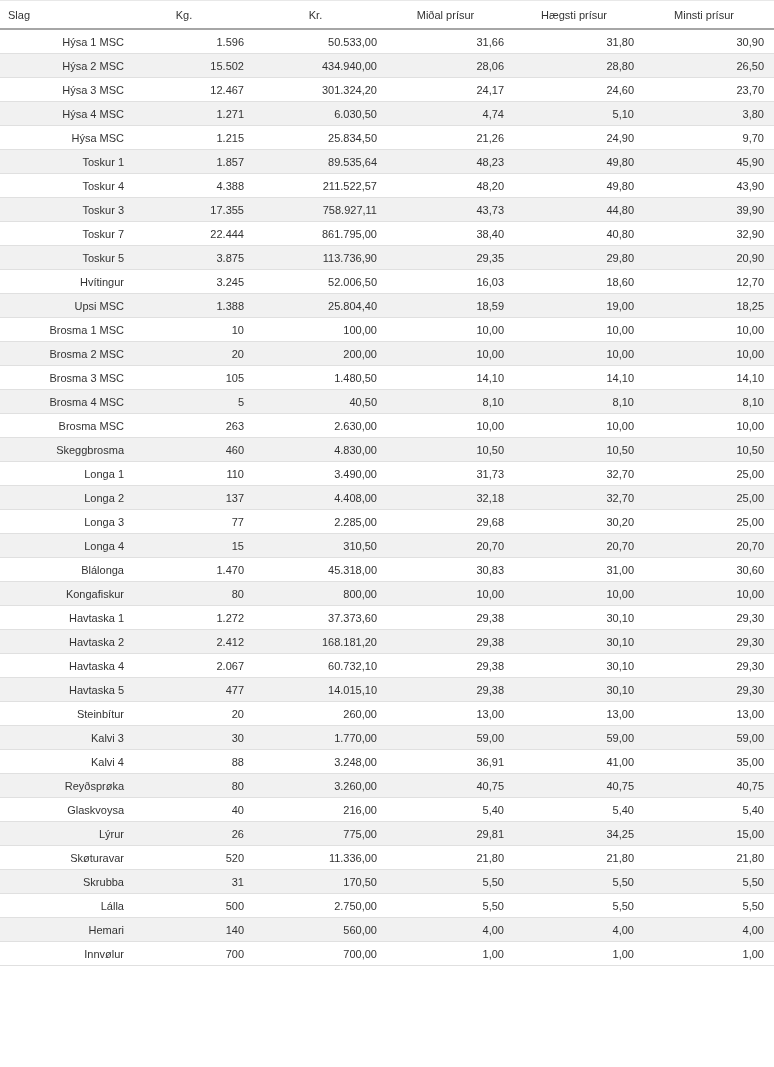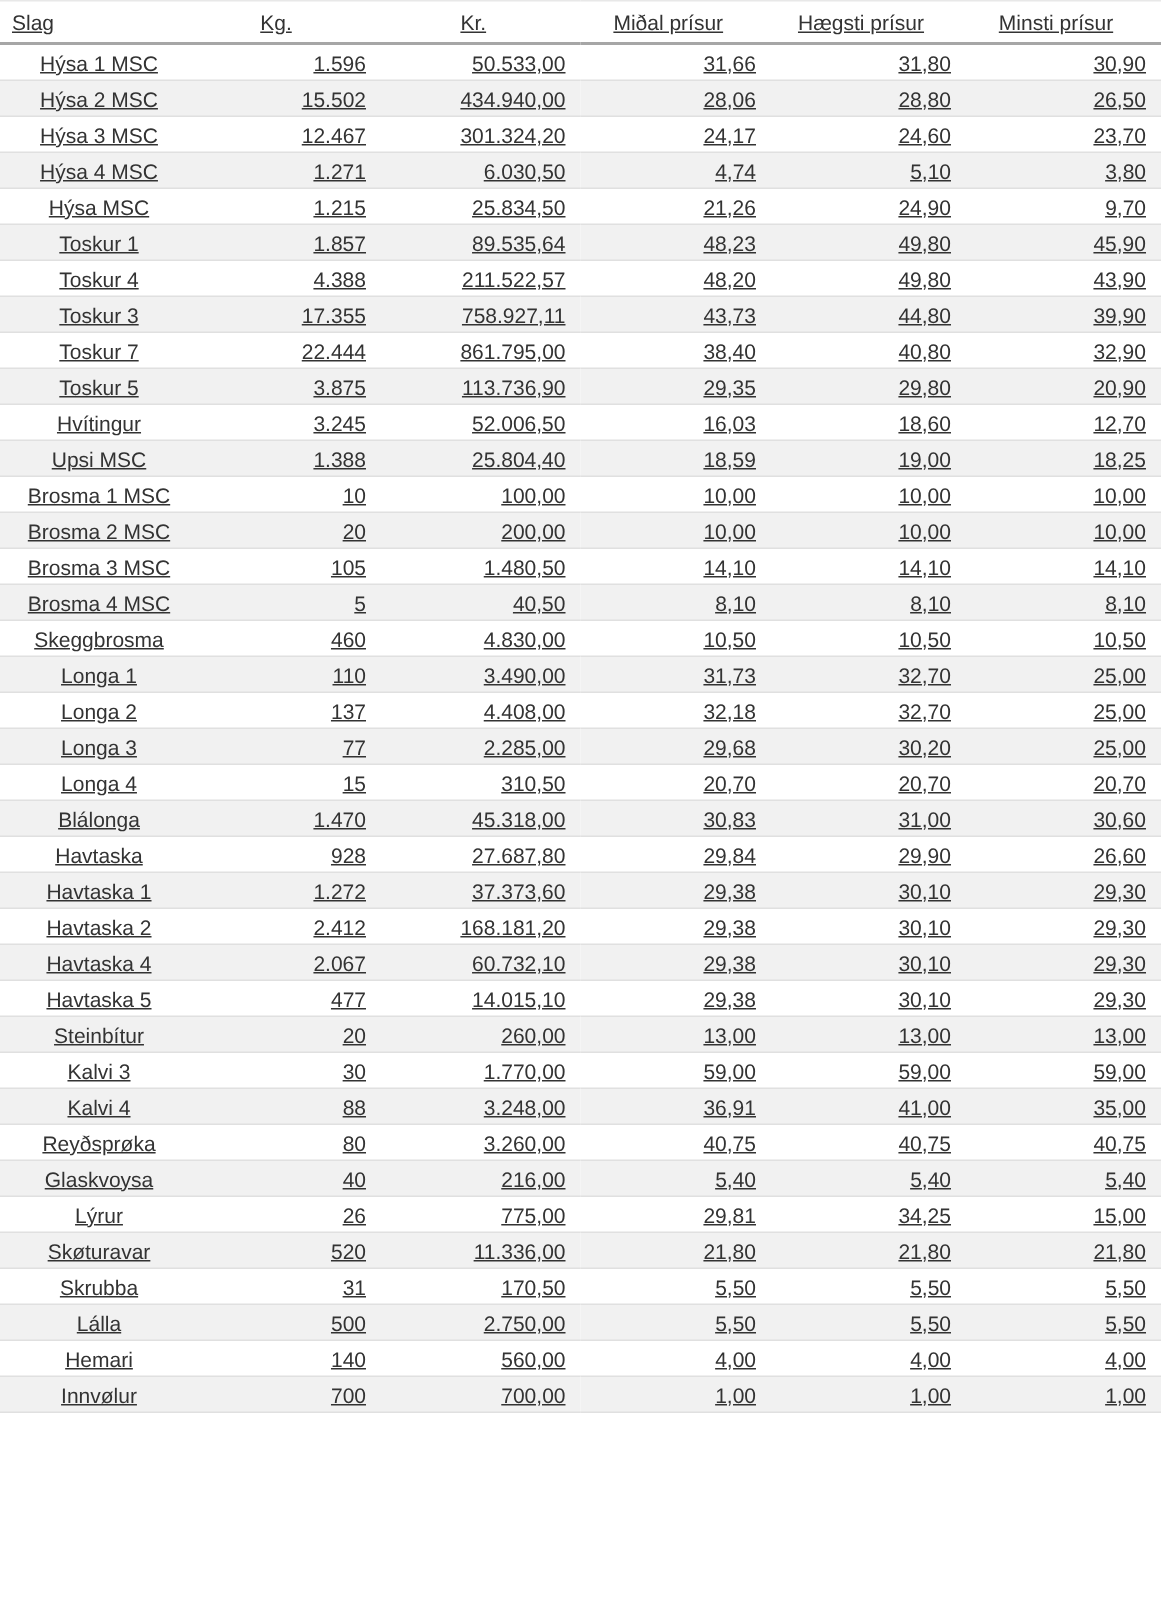--- a/index.html
+++ b/index.html
@@ -15,24 +15,23 @@
   .page {
     width: 774px;
     height: 1067px;
     overflow: hidden;
     background: #ffffff;
   }
   table.price-table {
     width: 774px;
     border-collapse: collapse;
     table-layout: fixed;
-    font-size: 14px;
+    font-size: 11px;
     color: #333333;
     border-top: 1px solid #e8e8e8;
-    text-decoration: underline;
   }
   table.price-table col.c-slag   { width: 124px; }
   table.price-table col.c-kg     { width: 130px; }
   table.price-table col.c-kr     { width: 133px; }
   table.price-table col.c-midal  { width: 127px; }
   table.price-table col.c-haegsti{ width: 130px; }
   table.price-table col.c-minsti { width: 130px; }
 
   table.price-table thead th {
     height: 27px;
@@ -49,21 +48,21 @@
   }
   table.price-table tbody td {
     height: 23px;
     text-align: right;
     padding: 0 10px 0 0;
     border-bottom: 1px solid #e0e0e0;
     white-space: nowrap;
     vertical-align: middle;
   }
   table.price-table tbody td.col-slag {
-    text-align: center;
+    text-align: right;
     padding: 0 0 0 8px;
   }
   table.price-table tbody tr:nth-child(even) {
     background: #f1f1f1;
   }
   table.price-table tbody tr:nth-child(odd) {
     background: #ffffff;
   }
 </style>
 </head>
@@ -228,20 +227,28 @@
 
         <tr>
           <td class="col-slag">Brosma 4 MSC</td>
           <td class="col-kg">5</td>
           <td class="col-kr">40,50</td>
           <td class="col-midal">8,10</td>
           <td class="col-haegsti">8,10</td>
           <td class="col-minsti">8,10</td>
         </tr>
 
+        <tr>
+          <td class="col-slag">Brosma MSC</td>
+          <td class="col-kg">263</td>
+          <td class="col-kr">2.630,00</td>
+          <td class="col-midal">10,00</td>
+          <td class="col-haegsti">10,00</td>
+          <td class="col-minsti">10,00</td>
+        </tr>
 
         <tr>
           <td class="col-slag">Skeggbrosma</td>
           <td class="col-kg">460</td>
           <td class="col-kr">4.830,00</td>
           <td class="col-midal">10,50</td>
           <td class="col-haegsti">10,50</td>
           <td class="col-minsti">10,50</td>
         </tr>
 
@@ -284,29 +291,29 @@
 
         <tr>
           <td class="col-slag">Blálonga</td>
           <td class="col-kg">1.470</td>
           <td class="col-kr">45.318,00</td>
           <td class="col-midal">30,83</td>
           <td class="col-haegsti">31,00</td>
           <td class="col-minsti">30,60</td>
         </tr>
 
-
-        <tr>
-          <td class="col-slag">Havtaska</td>
-          <td class="col-kg">928</td>
-          <td class="col-kr">27.687,80</td>
-          <td class="col-midal">29,84</td>
-          <td class="col-haegsti">29,90</td>
-          <td class="col-minsti">26,60</td>
-        </tr>
+        <tr>
+          <td class="col-slag">Kongafiskur</td>
+          <td class="col-kg">80</td>
+          <td class="col-kr">800,00</td>
+          <td class="col-midal">10,00</td>
+          <td class="col-haegsti">10,00</td>
+          <td class="col-minsti">10,00</td>
+        </tr>
+
 
         <tr>
           <td class="col-slag">Havtaska 1</td>
           <td class="col-kg">1.272</td>
           <td class="col-kr">37.373,60</td>
           <td class="col-midal">29,38</td>
           <td class="col-haegsti">30,10</td>
           <td class="col-minsti">29,30</td>
         </tr>
 

